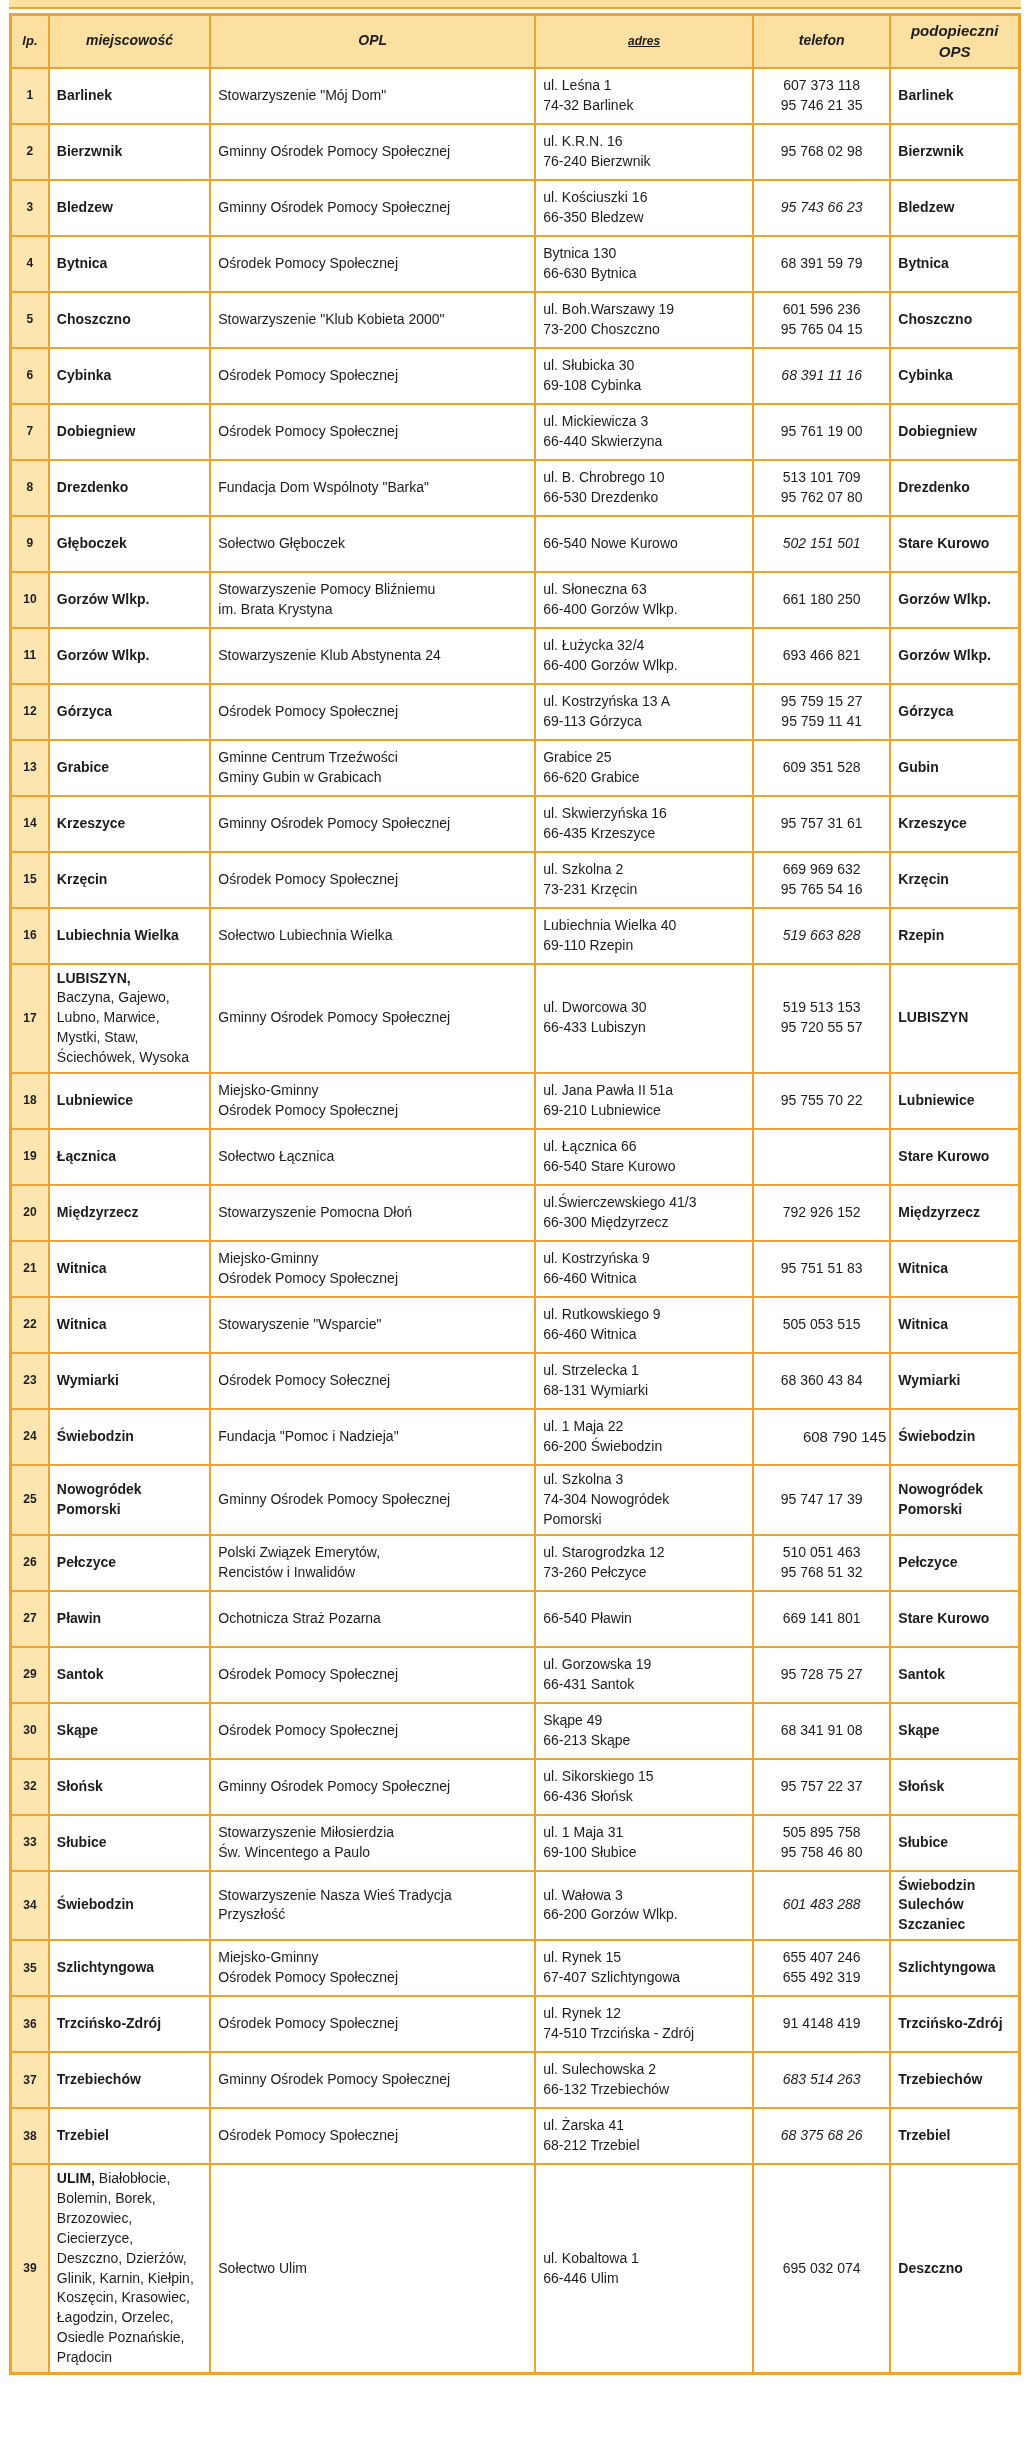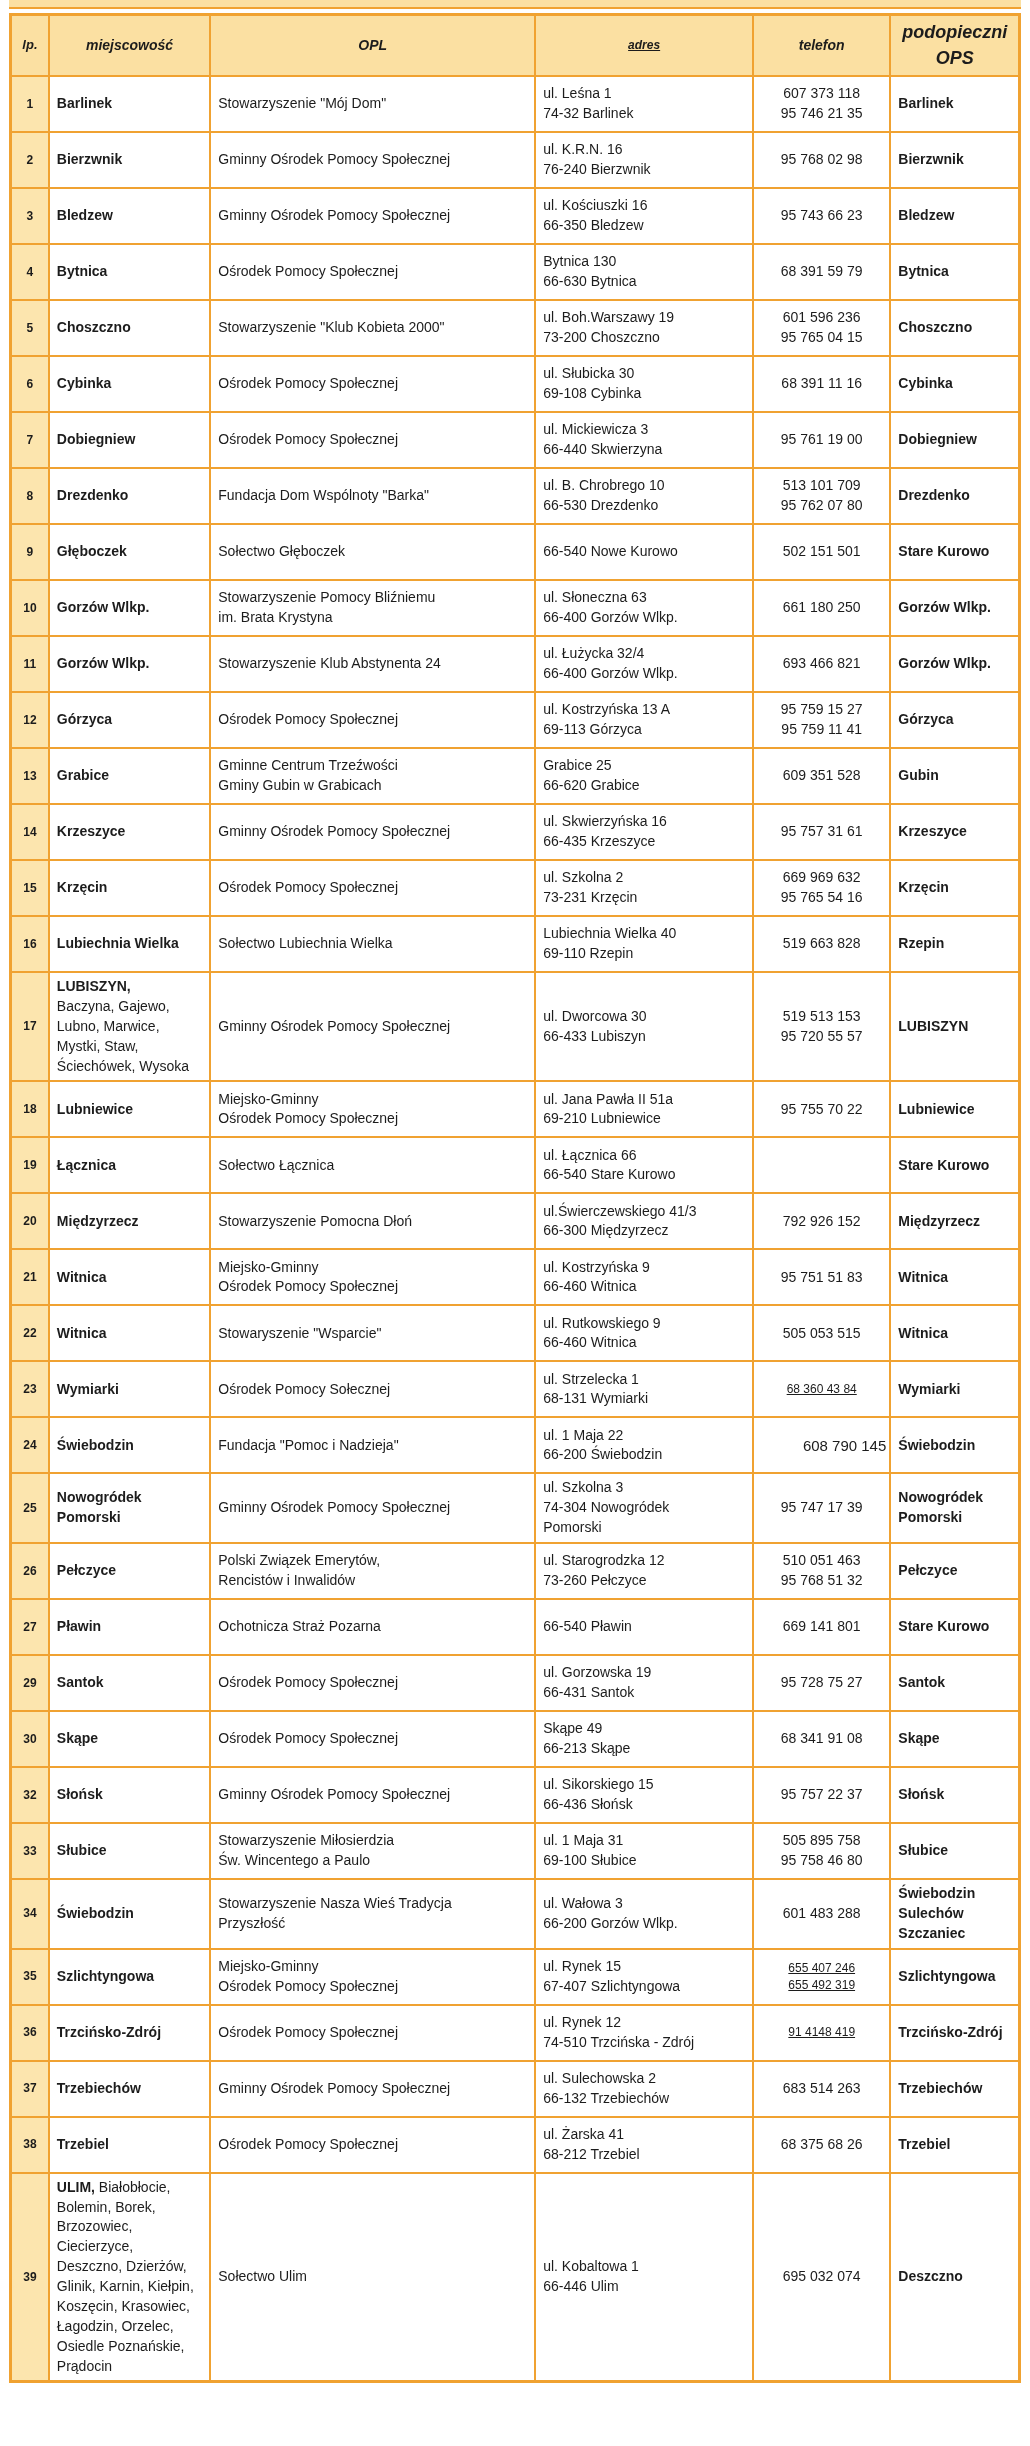--- a/index.html
+++ b/index.html
@@ -40,36 +40,36 @@
   thead th{
     background:var(--header-bg);
     font-style:italic;
     font-weight:bold;
     text-align:center;
     height:46px;
     font-size:14px;
   }
   th.h-lp{font-size:13px;}
   th.h-adres{font-size:12px;text-decoration:underline;}
-  th.h-pod{font-size:18px;}
+  th.h-pod{font-size:15px;}
   tbody td{height:56px;background:#fff;font-size:14px;}
   td.lp-cell{
     background:var(--lp-bg);
     text-align:center;
     font-weight:bold;
     font-size:12px;
     padding:4px 2px;
   }
   td.place-cell{font-weight:bold;white-space:pre-line;}
   td.place-cell .rest{font-weight:normal;}
   td.opl-cell{white-space:pre-line;}
   td.address-cell{white-space:pre-line;margin-left:21px;}
   td.phone-cell{text-align:center;white-space:pre-line;padding:0 3px;}
-  td.phone-cell.italic{}
-  td.phone-cell.small{font-size:12px;text-decoration:underline;}
+  td.phone-cell.italic{font-style:italic;}
+  td.phone-cell.small{font-size:14px;}
   td.phone-cell.large{font-size:15px;text-align:right;}
   td.ops-cell{font-weight:bold;white-space:pre-line;}
 </style>
 </head>
 <body>
 
 <div class="page">
   <div class="top-strip"></div>
 
   <table class="directory">

